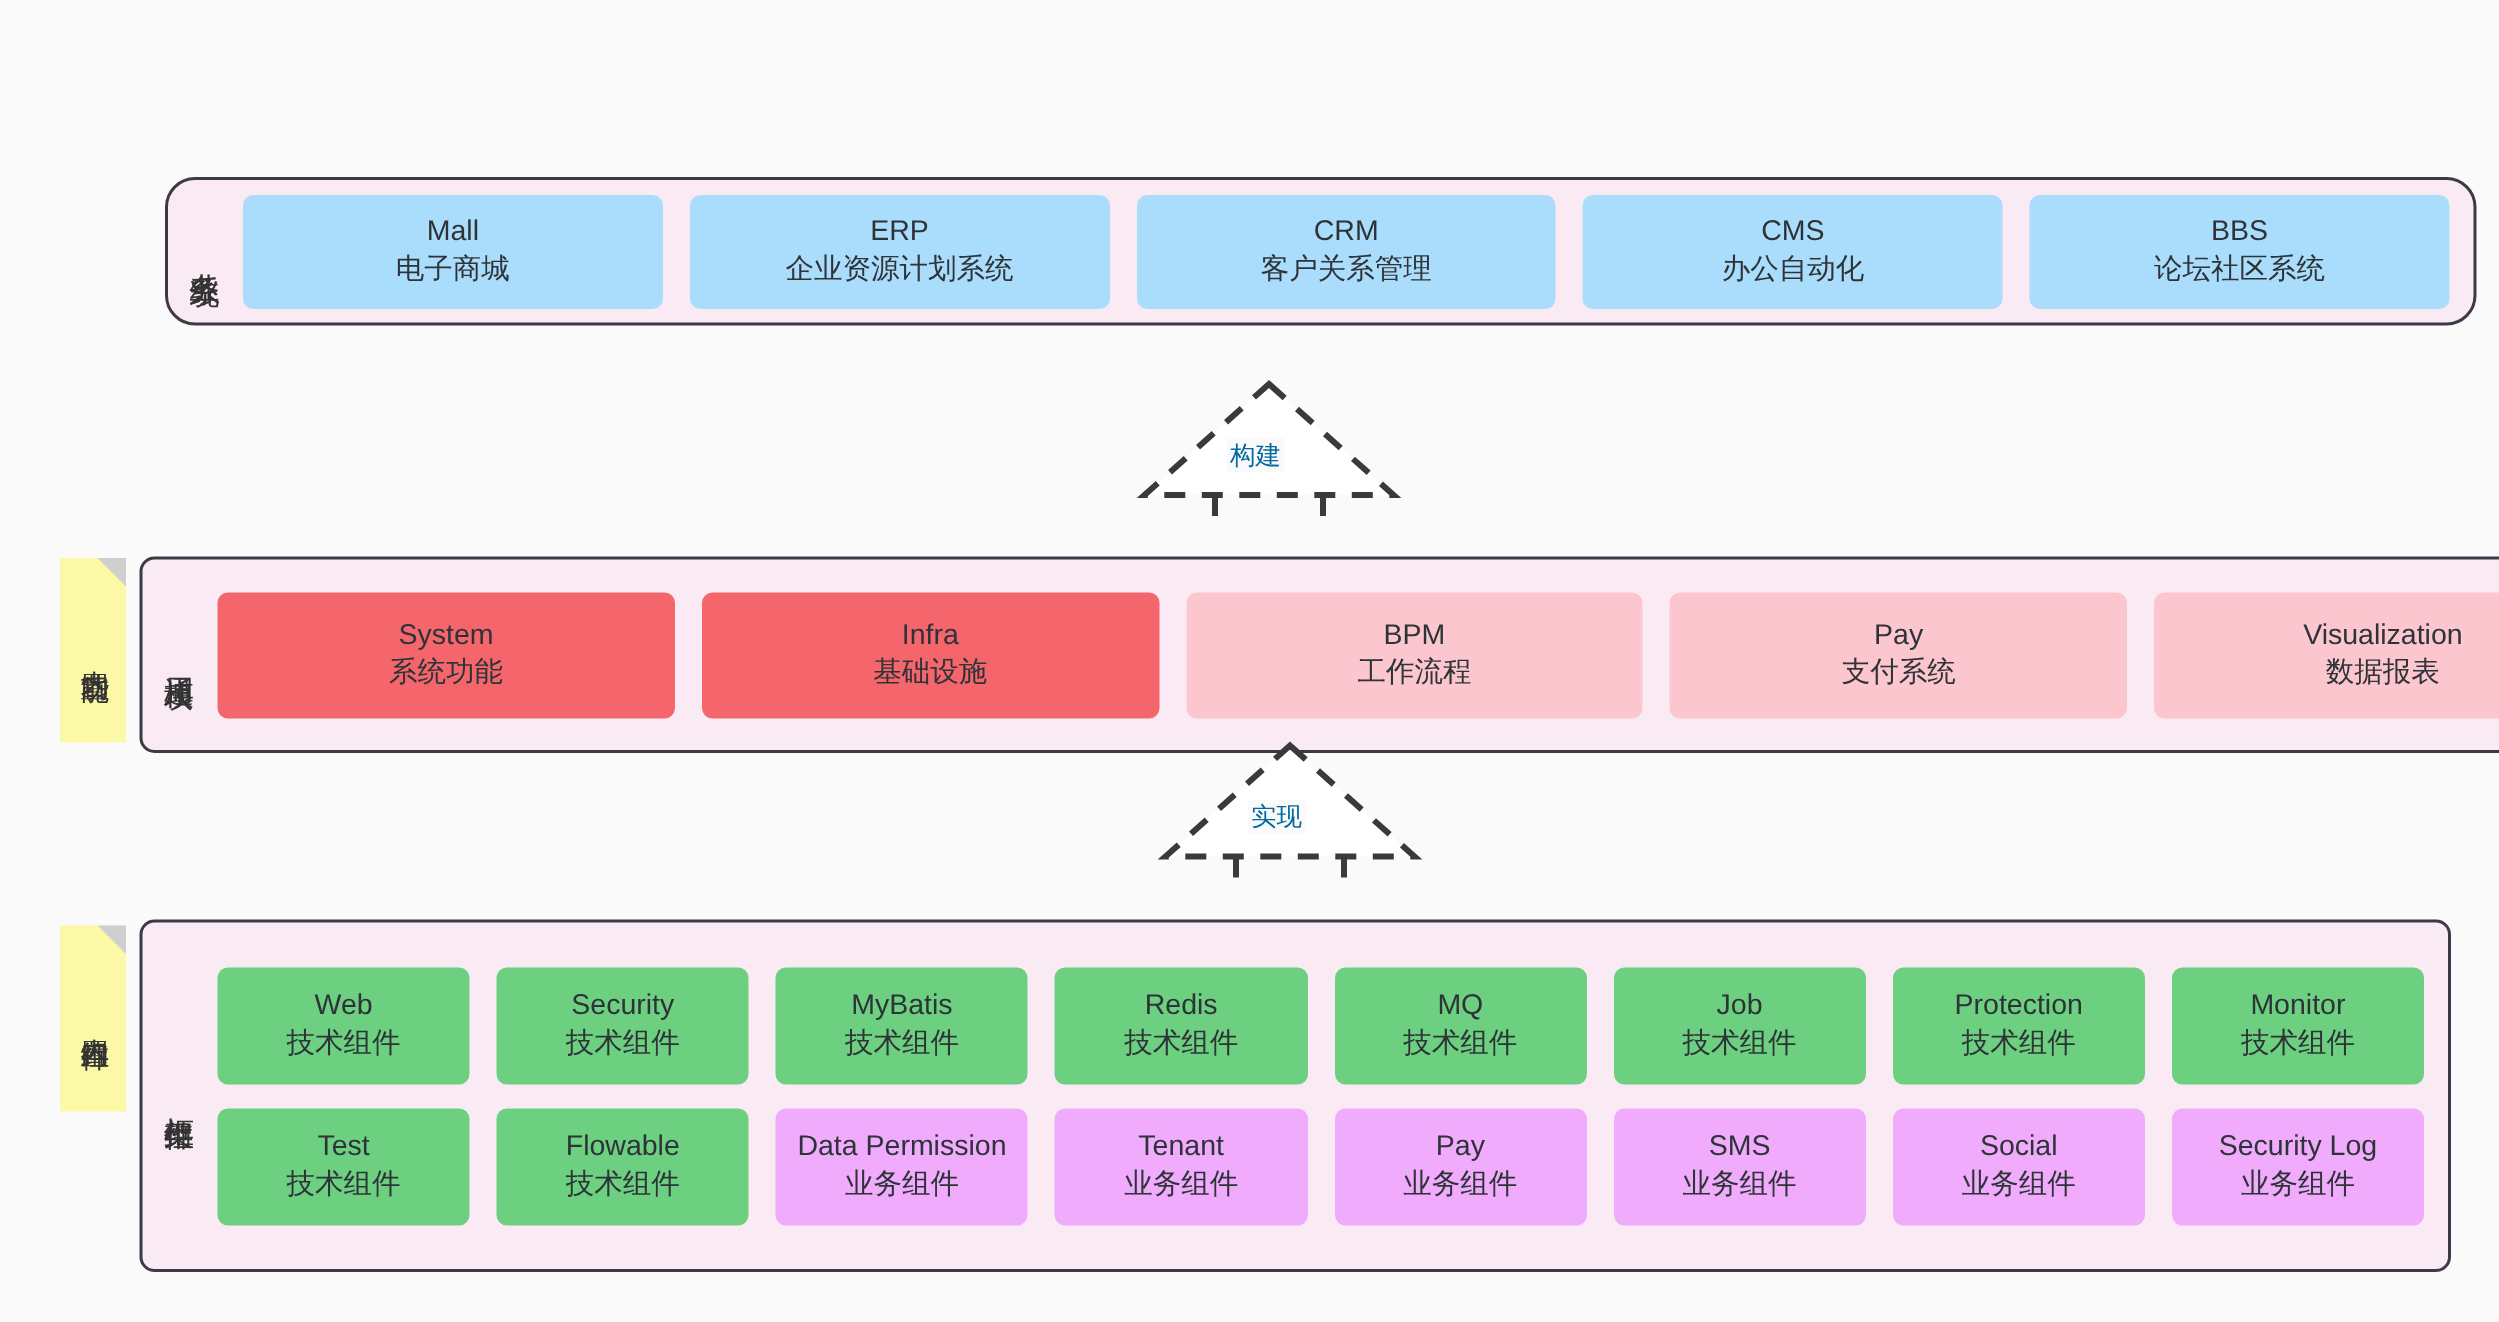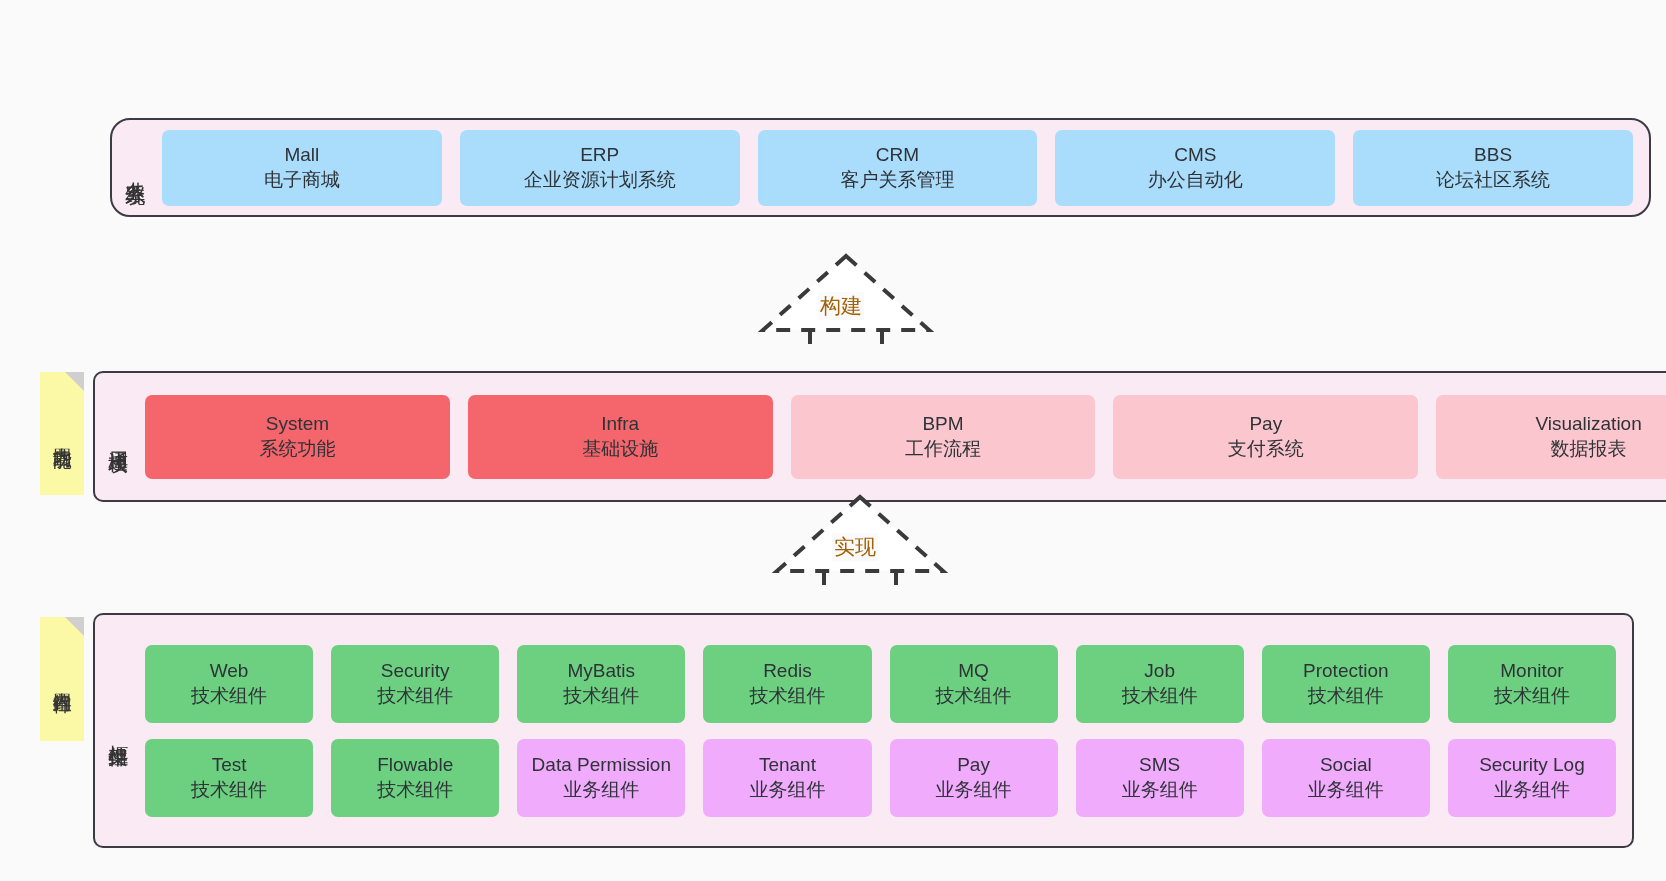--- a/index.html
+++ b/index.html
@@ -122,22 +122,22 @@
   .arrow {
     position: absolute;
     width: 170px;
     height: 100px;
   }
   #arrow-build   { left: 761px; top: 252px; }
   #arrow-realize { left: 775px; top: 493px; }
   .arrow svg { display: block; overflow: visible; }
   .arrow-label {
     position: absolute;
-    font-size: 21px;
-    color: #a16207;
+    font-size: 17px;
+    color: #0369a1;
     background: #fafafa;
     padding: 0 2px;
     white-space: nowrap;
     user-select: none;
   }
   #arrow-build .arrow-label   { left: 57px; top: 40px; }
   #arrow-realize .arrow-label { left: 57px; top: 40px; }
 </style>
 </head>
 <body>

